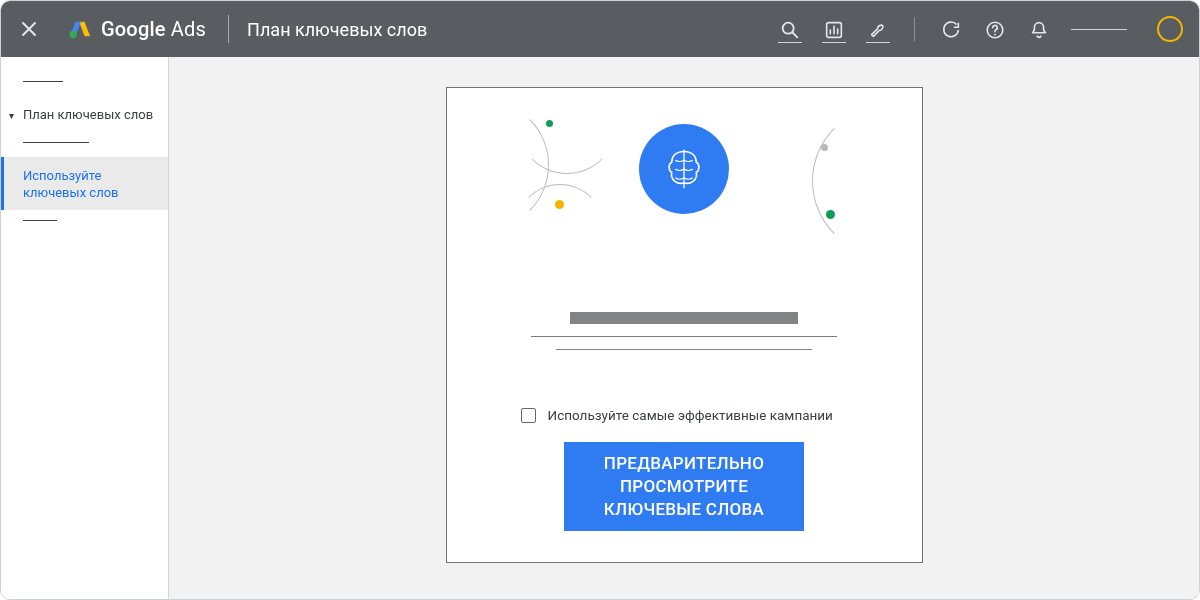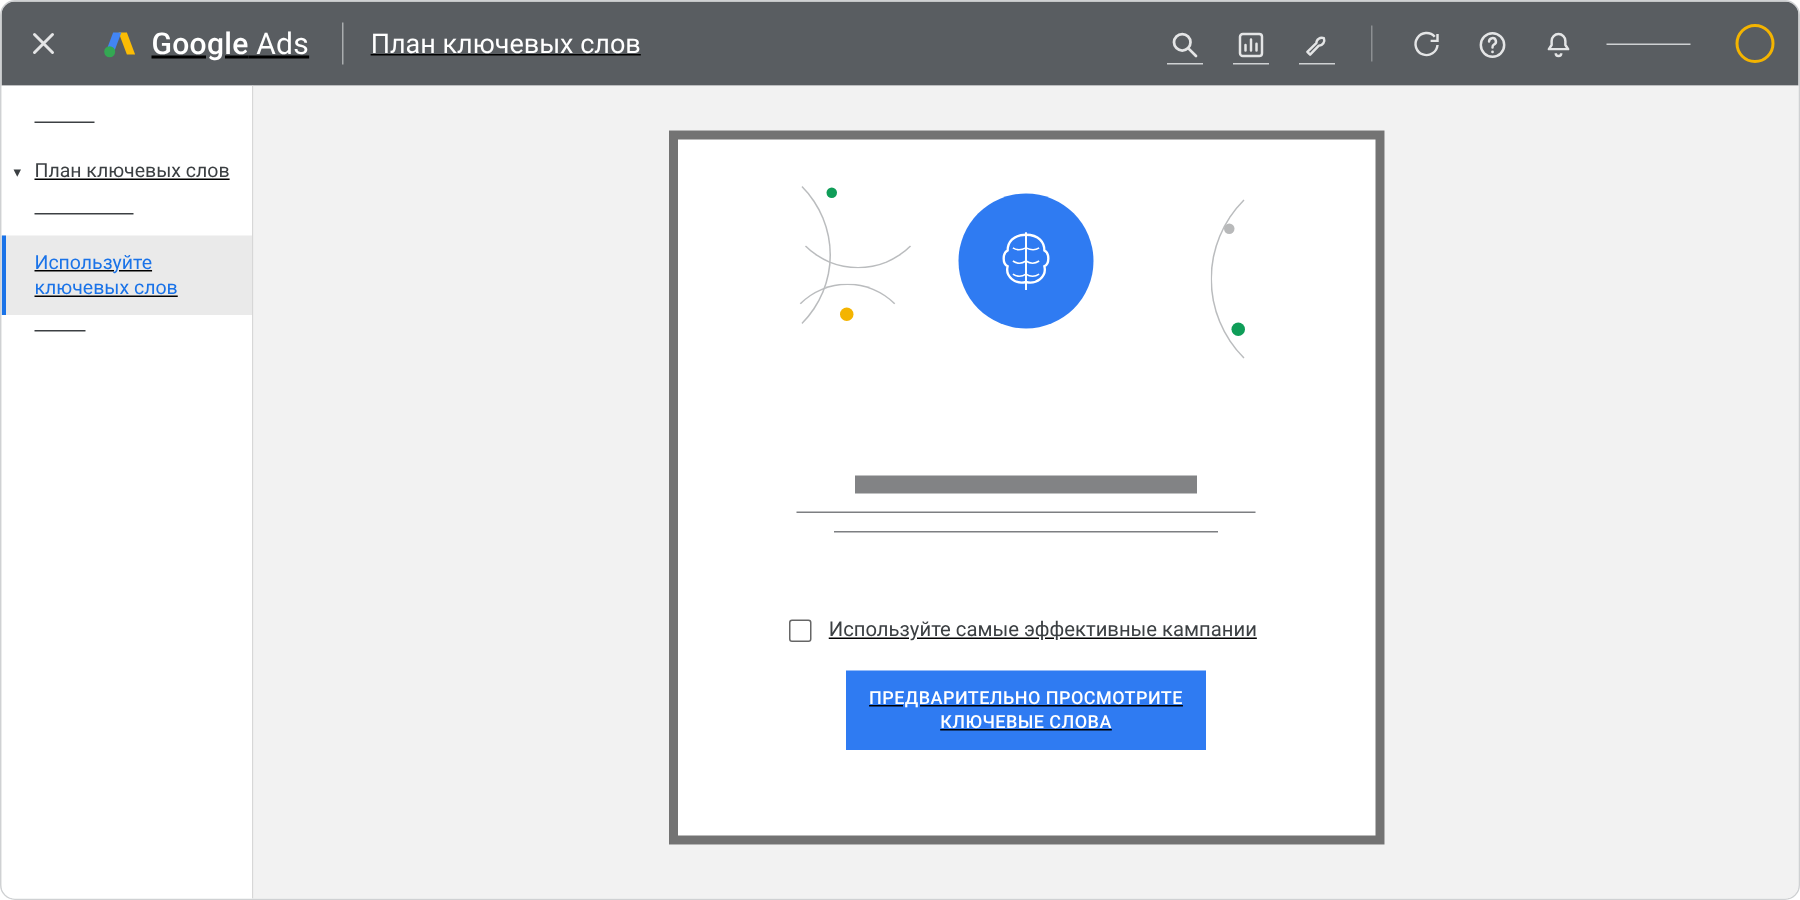--- a/index.html
+++ b/index.html
@@ -66,21 +66,21 @@
       background:#f2f2f2;
       display:flex;
       justify-content:center;
       padding-top: 30px;
     }
 
     .card {
       width: 477px;
       height: 476px;
       background:#fff;
-      border:6px solid #737373;
+      border:1px solid #737373;
       position:relative;
       padding: 18px 22px 22px;
     }
 
     .illus { height: 170px; position:relative; }
     .brain-circle {
       position:absolute; left:50%; top:18px; transform:translateX(-50%);
       width:90px; height:90px; background:#2f7bf2; border-radius:50%;
       display:flex; align-items:center; justify-content:center;
     }
@@ -113,32 +113,32 @@
       width:15px; height:15px; border:1.5px solid #666; border-radius:2px; flex:none; margin-top:2px; cursor:pointer; background:#fff;
     }
     .cb-label { font-size:13.5px; color:#3c4043; line-height:1.35; }
 
     .primary-btn {
       margin: 18px auto 0;
       display:block;
       background:#2f7bf2;
       color:#fff;
       border:none;
-      font-size:12px;
+      font-size:17px;
       font-weight:500;
       letter-spacing:.3px;
       padding: 10px 14px;
       width: 240px;
       text-align:center;
       line-height:1.35;
       cursor:pointer;
       text-transform:uppercase;
     }
 
-    .page-frame { width:1200px; height:600px; border:1px solid #cfd1d3; border-radius:10px; overflow:hidden;text-decoration:underline; }
+    .page-frame { width:1200px; height:600px; border:1px solid #cfd1d3; border-radius:10px; overflow:hidden; }
   </style>
 </head>
 <body>
 
 <div class="page-frame">
   <div class="header">
     <div class="close-btn">
       <svg viewBox="0 0 24 24">
           <path d="M6 6 L18 18 M18 6 L6 18" stroke="#e4e5e6" stroke-width="2" stroke-linecap="round"></path>
         </svg>

